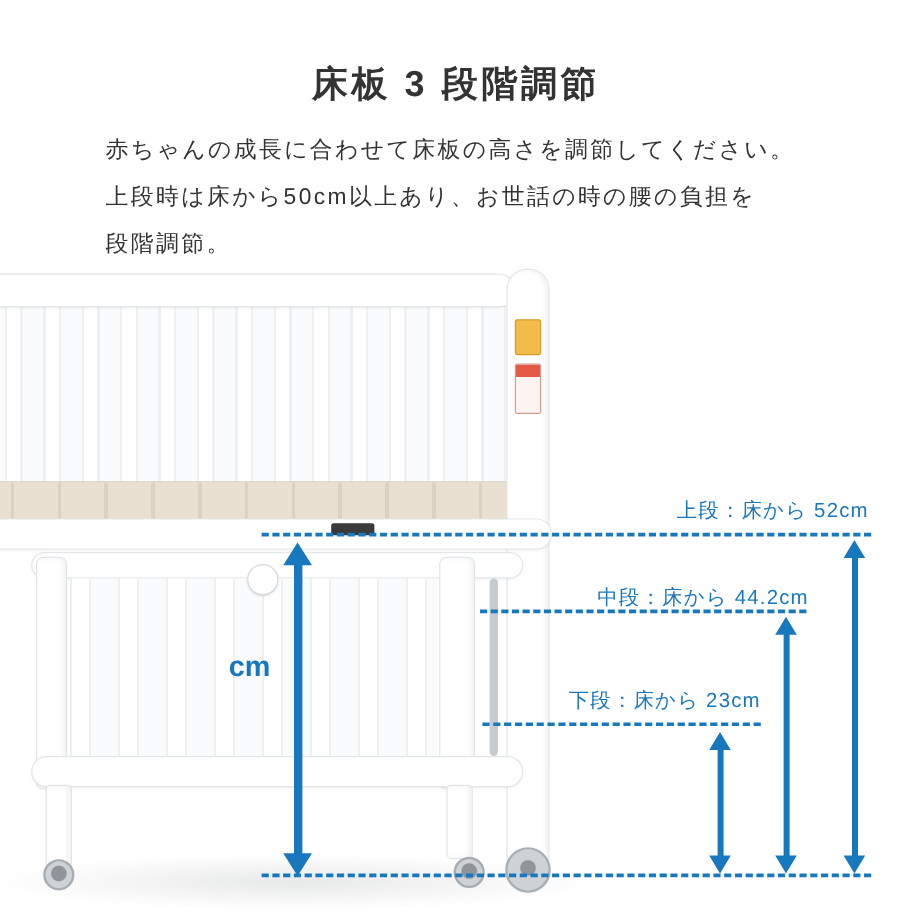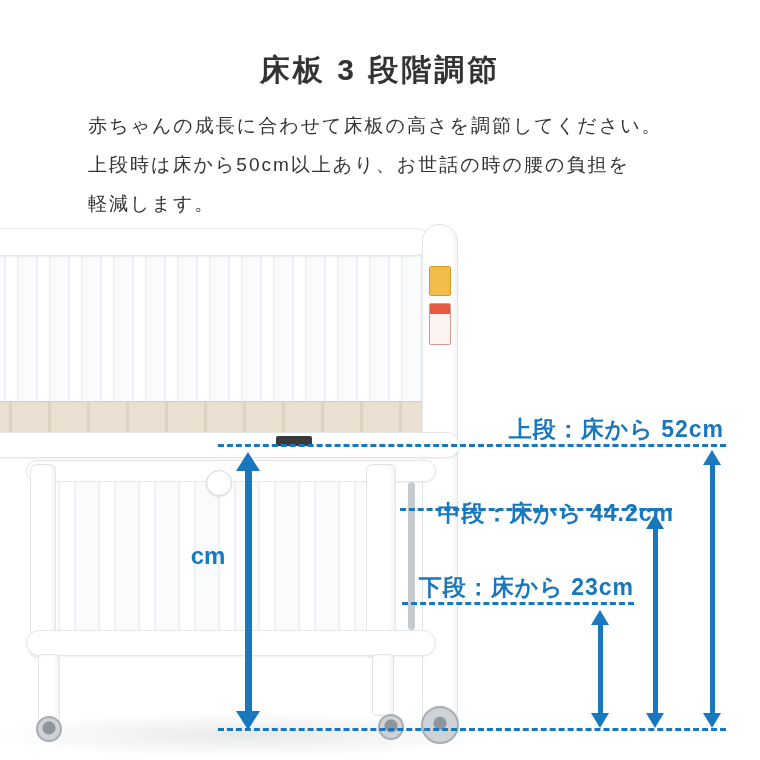--- a/index.html
+++ b/index.html
@@ -26,21 +26,21 @@
   .caster { position:absolute; border-radius:50%; border:2px solid #a8adb3;
             background:radial-gradient(circle at 50% 45%, #8f959b 0 6px, #cdd2d6 7px); }
   .shadow { position:absolute; background:radial-gradient(ellipse at center, rgba(110,115,120,0.16), transparent 70%); }
   .knob { position:absolute; background:#fff; border:1px solid #d6dade; border-radius:50%;
           box-shadow:0 1px 2px rgba(0,0,0,0.12); }
   .rod { position:absolute; background:#c6cbd0; border-radius:4px; }
   .sticker { position:absolute; border-radius:2px; }
 
   
   .dash { position:absolute; border-top:3px dashed var(--accent); }
-  .mlabel { position:absolute; color:var(--accent); font-weight:bold; font-size:23px;
+  .mlabel { position:absolute; color:var(--accent); font-weight:normal; font-size:17px;
             letter-spacing:1px; white-space:nowrap; }
   .shaft { position:absolute; background:var(--accent); }
   .tri-up, .tri-down { position:absolute; width:0; height:0;
             border-left:9px solid transparent; border-right:9px solid transparent; }
   .tri-up   { border-bottom:15px solid var(--accent); }
   .tri-down { border-top:15px solid var(--accent); }
   .tri-up.big, .tri-down.big { border-left-width:12px; border-right-width:12px; }
   .tri-up.big   { border-bottom-width:19px; }
   .tri-down.big { border-top-width:19px; }
   .callout { position:absolute; left:162px; top:524px; width:92px; text-align:center;
@@ -51,21 +51,21 @@
 </head>
 <body>
 
 <div class="canvas">
 
   <h1 class="title">床板 3 段階調節</h1>
 
   <div class="desc">
     <p>赤ちゃんの成長に合わせて床板の高さを調節してください。</p>
     <p>上段時は床から50cm以上あり、お世話の時の腰の負担を</p>
-    <p>軽減します。</p>
+    <p>段階調節。</p>
   </div>
 
   <div>
 
     <div class="shadow" style="left:-10px; top:698px; width:510px; height:46px;"></div>
 
     <div class="slats upper-slats" style="left:-28px; top:241px; width:452px; height:148px;"></div>
     <div class="rail" style="left:-28px; top:214px; width:458px; height:28px; border-radius:14px;"></div>
     <div class="deck" style="left:-28px; top:387px; width:452px; height:34px;"></div>
     <div class="post" style="left:422px; top:210px; width:36px; height:500px; border-radius:17px 17px 8px 8px;"></div>
@@ -90,21 +90,21 @@
   </div>
 
   <div>
 
     <div class="dash" style="left:218px; top:430px; width:508px;"></div>
     <div class="dash" style="left:400px; top:494px; width:272px;"></div>
     <div class="dash" style="left:402px; top:588px; width:232px;"></div>
     <div class="dash" style="left:218px; top:714px; width:508px;"></div>
 
     <div class="mlabel" style="right:36px; top:400px;">上段：床から 52cm</div>
-    <div class="mlabel" style="right:86px; top:484px;">中段：床から 44.2cm</div>
+    <div class="mlabel" style="right:86px; top:472px;">中段：床から 44.2cm</div>
     <div class="mlabel" style="right:126px; top:558px;">下段：床から 23cm</div>
 
     <div class="tri-up big" style="left:236px; top:438px;"></div>
     <div class="shaft" style="left:245px; top:455px; width:7px; height:244px;"></div>
     <div class="tri-down big" style="left:236px; top:697px;"></div>
     <div class="callout">
       <span class="unit">cm</span>
     </div>
 
     <div class="tri-up" style="left:703px; top:436px;"></div>

